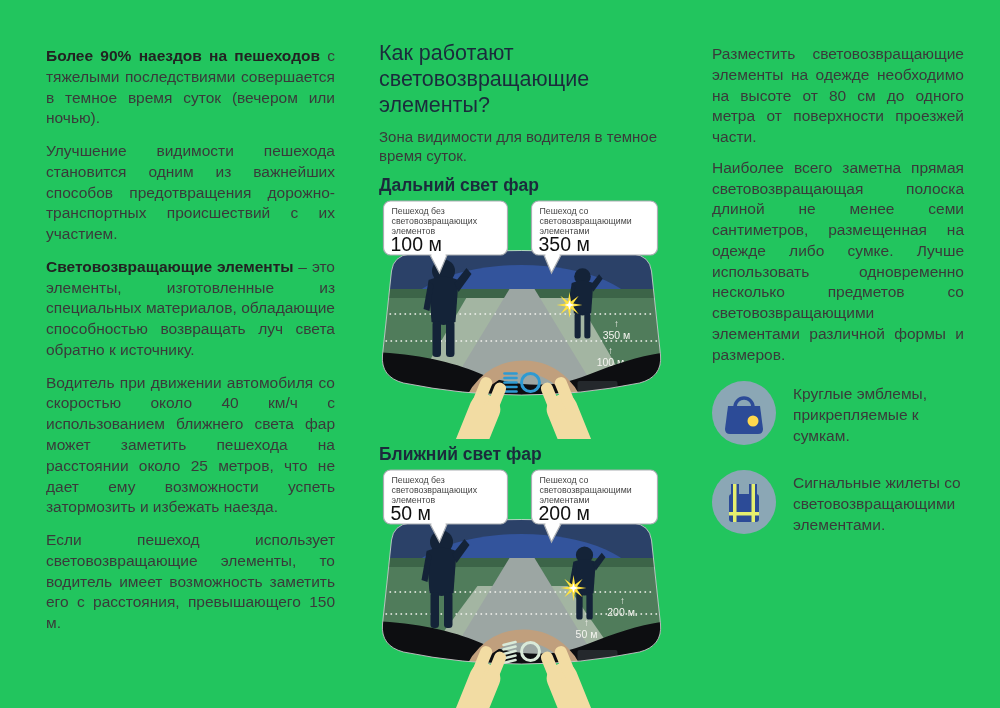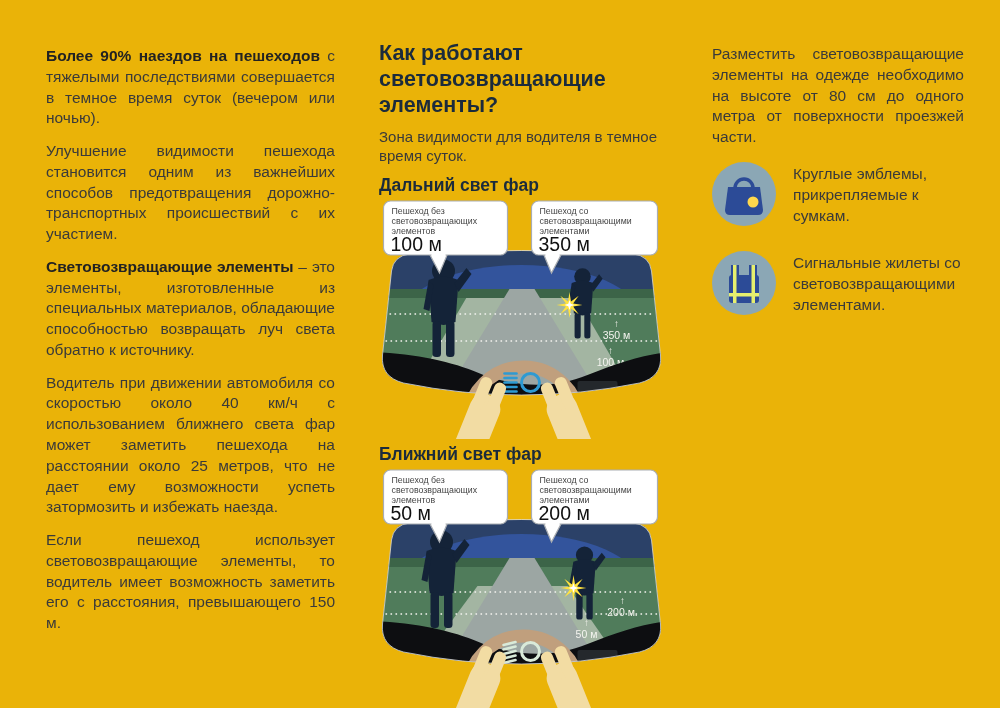--- a/index.html
+++ b/index.html
@@ -1,24 +1,24 @@
 <!DOCTYPE html>
 <html lang="ru"><head>
 <meta charset="utf-8">
 <style>
   html,body{margin:0;padding:0;background:#ffffff;}
-  .page{position:relative;width:1000px;height:708px;background:#eab308;overflow:hidden;
+  .page{position:relative;width:1000px;height:708px;background:#22c55e;overflow:hidden;
         font-family:"Liberation Sans",sans-serif;}
   
   .col-left{position:absolute;left:46px;top:46px;width:289px;}
   .col-left p{font-size:15.5px;line-height:1.34;margin:0 0 12px;color:#3a3a3a;text-align:justify;}
   .col-left b{color:#222;}
   
   .col-mid{position:absolute;left:379px;top:40px;width:286px;}
-  .mid-title{font-size:21.5px;font-weight:bold;line-height:1.22;color:#1b2b3c;margin:0 0 8px;}
+  .mid-title{font-size:21.5px;font-weight:normal;line-height:1.22;color:#1b2b3c;margin:0 0 8px;}
   .mid-sub{font-size:15px;line-height:1.3;color:#3a3a3a;margin:0 0 9px;}
   .beam-label{font-size:17.5px;font-weight:bold;color:#1b2b3c;margin:0 0 3px;}
   .beam-label.second{margin-top:5px;}
   svg.panel{display:block;}
   
   .col-right{position:absolute;left:712px;top:44px;width:252px;}
   .right-title{font-size:21.5px;font-weight:bold;line-height:1.25;color:#1b2b3c;margin:0 0 10px;}
   .col-right p{font-size:15.5px;line-height:1.34;margin:0 0 10px;color:#3a3a3a;text-align:justify;}
   .col-right p.gap{margin-bottom:16px;}
   .features{margin-top:14px;}
@@ -211,20 +211,21 @@
         <text x="160" y="15" font-size="8.8" fill="#454545">Пешеход со</text>
         <text x="160" y="25" font-size="8.8" fill="#454545">световозвращающими</text>
         <text x="160" y="35" font-size="8.8" fill="#454545">элементами</text>
         <text x="159" y="52" font-size="19.5" fill="#101010">200 м</text>
       </g>
     </svg>
   </div>
 
   <div class="col-right">
     <p>Разместить световозвращающие элементы на одежде необходимо на высоте от 80 см до одного метра от поверхности проезжей части.</p>
+    <p class="gap">Наиболее всего заметна прямая световозвращающая полоска длиной не менее семи сантиметров, размещенная на одежде либо сумке. Лучше использовать одновременно несколько предметов со световозвращающими элементами различной формы и размеров.</p>
 
     <div class="features">
 
 
       <div class="feature-row">
         <div class="feature-icon">
           <svg width="64" height="64" viewBox="0 0 64 64">
             <circle cx="32" cy="32" r="32" fill="#8ba7b5"></circle>
             <g transform="translate(32,35)">
               <path d="M -9 -9 A 9 9 0 0 1 9 -9" stroke="#2c4b97" stroke-width="3.5" fill="none"></path>

